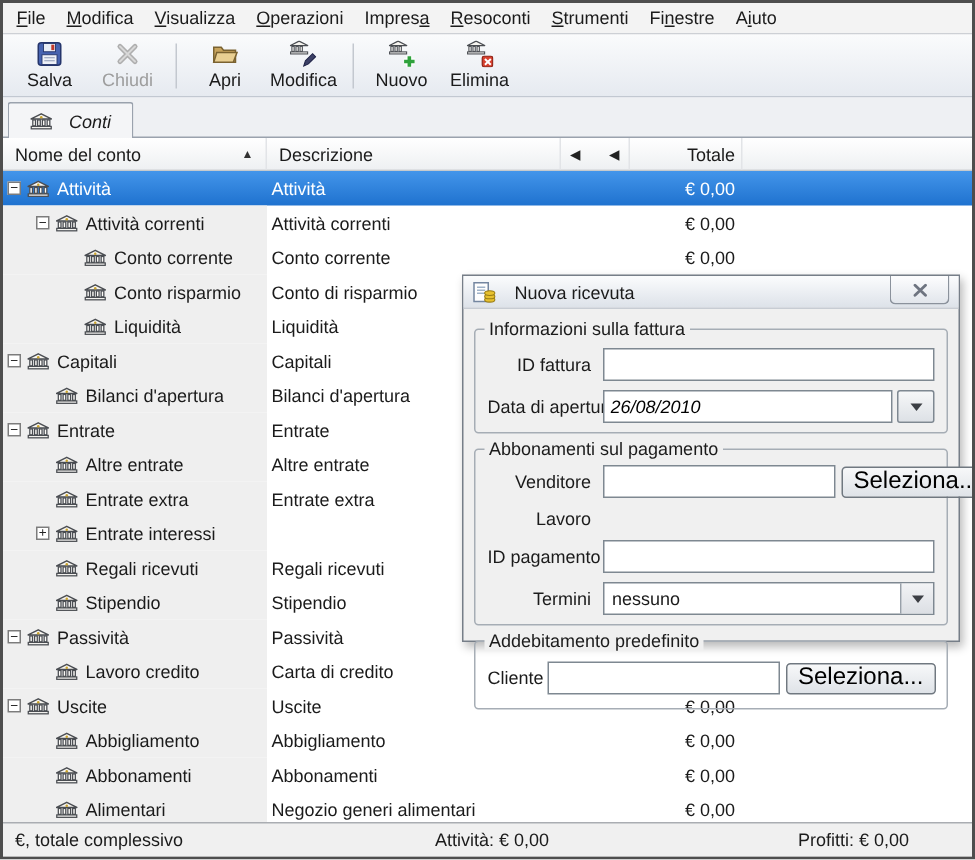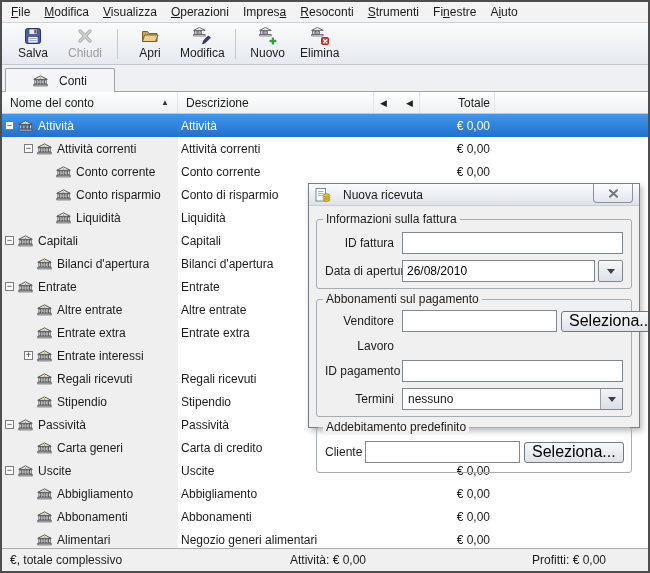--- a/index.html
+++ b/index.html
@@ -15,21 +15,21 @@
   
   .toolbar { height:42px; background:linear-gradient(#fafbfc,#e6eaf0); border-bottom:1px solid #c2c8d1; display:flex; align-items:center; padding:0 5px; }
   .tbtn { display:flex; flex-direction:column; align-items:center; justify-content:center; min-width:52px; height:40px; padding:0 4px; }
   .tbtn .ticon { height:18px; display:flex; align-items:center; }
   .tbtn .tlabel { font-size:12px; margin-top:1px; }
   .tbtn.disabled .tlabel { color:#9d9d9d; }
   .tsep { width:1px; height:30px; background:#c3c8cf; margin:0 6px; }
 
   
   .tabstrip { height:27px; background:#eef0f3; border-bottom:1px solid #9aa2ad; display:flex; align-items:flex-end; padding-left:3px; }
-  .tab { display:flex; align-items:center; gap:6px; height:24px; padding:0 27px; background:#f4f5f7; border:1px solid #9aa2ad; border-bottom:none; border-radius:2px 2px 0 0; position:relative; top:1px; }
+  .tab { display:flex; align-items:center; gap:6px; height:24px; padding:0 14px; background:#f4f5f7; border:1px solid #9aa2ad; border-bottom:none; border-radius:2px 2px 0 0; position:relative; top:1px;font-style:italic; }
 
   
   .thead { height:22px; display:flex; background:linear-gradient(#ffffff,#eef0f2); border-bottom:1px solid #c6cacd; align-items:stretch; font-size:12px; }
   .th { display:flex; align-items:center; padding:0 8px; border-right:1px solid #e2e4e7; }
   .th-name { width:176px; justify-content:space-between; }
   .th-desc { width:196px; }
   .th-arrows { width:46px; justify-content:space-between; padding:0 6px; font-size:9px; color:#222; }
   .th-total { width:75px; justify-content:flex-end; padding-right:4px; }
   .th-fill { flex:1; border-right:none; }
   .sort-ind { font-size:8px; color:#333; }
@@ -65,21 +65,21 @@
   .group { position:relative; border:1px solid #a6adb5; border-radius:3px; padding:12px 8px 10px 8px; }
   .g1 { margin-top:8px; height:70px; }
   .g2 { margin-top:10px; height:118px; padding-top:10px; }
   .g3 { margin-top:10px; height:46px; padding-top:13px; }
   .group-title { position:absolute; top:-8px; left:6px; background:#f0f0f0; padding:0 3px; white-space:nowrap; }
   .f-row { display:flex; align-items:center; height:22px; margin-bottom:6px; }
   .f-row.static { height:16px; }
   .g3 .f-row { margin-bottom:0; }
   .f-label { width:69px; text-align:right; margin-right:8px; white-space:nowrap; flex:none; }
   .g3 .f-label { width:32px; text-align:left; }
-  .tinput { height:22px; border:1px solid #7e8891; background:#fff; font-family:"Liberation Sans",sans-serif; font-size:12px; padding:0 4px; outline:none; }
+  .tinput { height:22px; border:1px solid #7e8891; background:#fff; font-family:"Liberation Sans",sans-serif; font-size:12px; padding:0 4px; outline:none;font-style:italic; }
   .w-full { width:221px; }
   .w-date { width:193px; }
   .w-short { width:155px; }
   .dd-btn { width:25px; height:22px; margin-left:3px; border:1px solid #7e8891; border-radius:2px; background:linear-gradient(#f6f7f8,#dde1e6); display:flex; align-items:center; justify-content:center; }
   .sel-btn { height:21px; margin-left:4px; padding:0 7px; border:1px solid #707880; border-radius:3px; background:linear-gradient(#f7f8f9,#dfe3e8); font-family:"Liberation Sans",sans-serif; font-size:16px; }
   .combo { width:221px; height:22px; border:1px solid #7e8891; background:#fff; display:flex; align-items:center; }
   .combo-val { flex:1; padding:0 5px; }
   .combo-btn { width:22px; height:100%; border-left:1px solid #98a0a9; background:linear-gradient(#f2f3f5,#dcdfe4); display:flex; align-items:center; justify-content:center; }
   .tri-down { width:0; height:0; border-left:4px solid transparent; border-right:4px solid transparent; border-top:5px solid #3c3f44; }
 </style>
@@ -549,21 +549,21 @@
               <circle cx="8" cy="2.9" r=".9" fill="#c8a22c"></circle>
               <g fill="#fcfbf8" stroke="#4a4d52" stroke-width=".9">
                 <rect x="2" y="4.9" width="1.9" height="4.2"></rect>
                 <rect x="5.4" y="4.9" width="1.9" height="4.2"></rect>
                 <rect x="8.8" y="4.9" width="1.9" height="4.2"></rect>
                 <rect x="12.2" y="4.9" width="1.9" height="4.2"></rect>
                 <rect x=".9" y="9.5" width="14.2" height="1.7"></rect>
               </g>
             </svg>
           </span>
-          <span class="acct-label">Carta generi</span>
+          <span class="acct-label">Lavoro credito</span>
         </div>
         <div class="cell c-desc">Carta di credito</div>
         <div class="cell c-total"></div>
         <div class="cell c-fill"></div>
       </div>
       <div class="row">
         <div class="cell c-name" style="padding-left: 3px; background: rgb(239, 239, 239);">
           <span class="expander">−</span>
           <span class="acct-icon">
             <svg width="15" height="12" viewBox="0 0 16 12">

